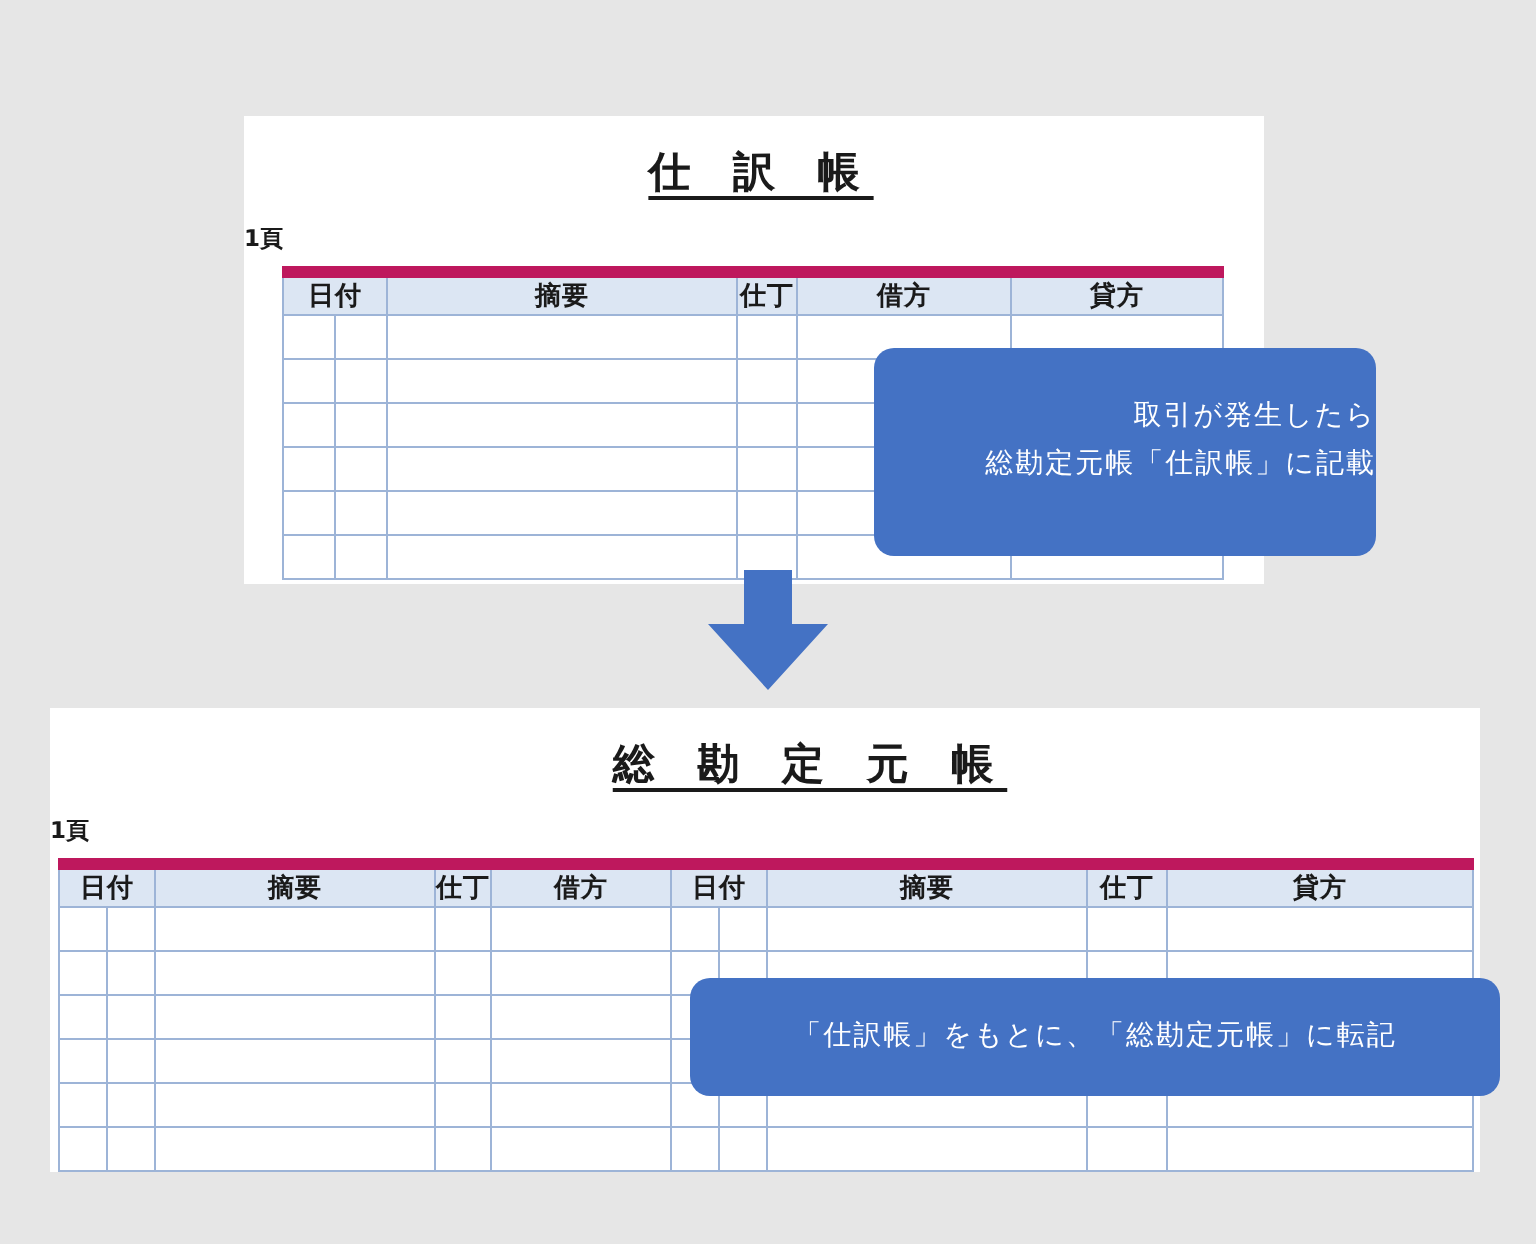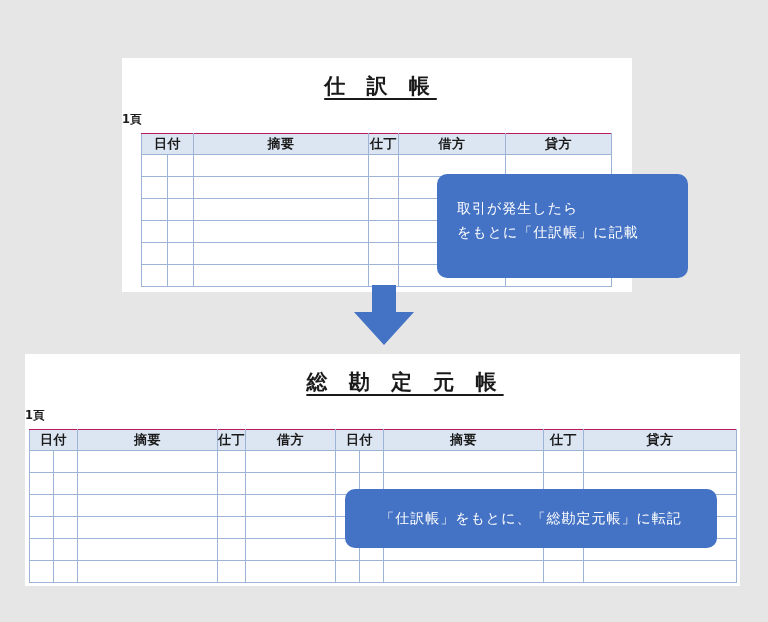--- a/index.html
+++ b/index.html
@@ -81,21 +81,21 @@
   table.ledger th {
     background: #dce6f3;
     font-size: 13px;
     font-weight: bold;
     color: #1a1a1a;
     height: 21px;
     letter-spacing: 0.5px;
   }
   table.ledger td { background: #ffffff; }
 
-  table.ledger thead th.outer-top { border-top: 1px solid #be185d; }
+  table.ledger thead th.outer-top { border-top: 6px solid #be185d; }
   table.ledger tr.row td { height: 22px; }
 
   
   #tbl-journal {
     margin-left: 19px;
     width: 470px;
   }
   
   #tbl-ledger {
     margin-left: 4px;
@@ -123,25 +123,26 @@
     line-height: 1.72;
     letter-spacing: 1px;
     white-space: nowrap;
   }
   #callout-journal {
     left: 437px;
     top: 174px;
     width: 251px;
     height: 104px;
     padding: 22px 0 0 20px;
+    text-align: right;
   }
   #callout-ledger {
     left: 345px;
     top: 489px;
-    width: 372px;
+    width: 405px;
     height: 59px;
     padding: 0 0 0 0;
     display: flex;
     align-items: center;
     justify-content: center;
   }
   .callout-line { display: block; }
 </style>
 </head>
 <body>
@@ -330,20 +331,20 @@
           <td></td>
           <td></td>
           <td></td>
         </tr>
       </tbody>
     </table>
   </div>
 
   <div class="callout" id="callout-journal">
     <span class="callout-line">取引が発生したら</span>
-    <span class="callout-line">をもとに「仕訳帳」に記載</span>
+    <span class="callout-line">総勘定元帳「仕訳帳」に記載</span>
   </div>
 
   <div class="callout" id="callout-ledger">
     <span class="callout-line">「仕訳帳」をもとに、「総勘定元帳」に転記</span>
   </div>
 
 </div>
 
 </body></html>

